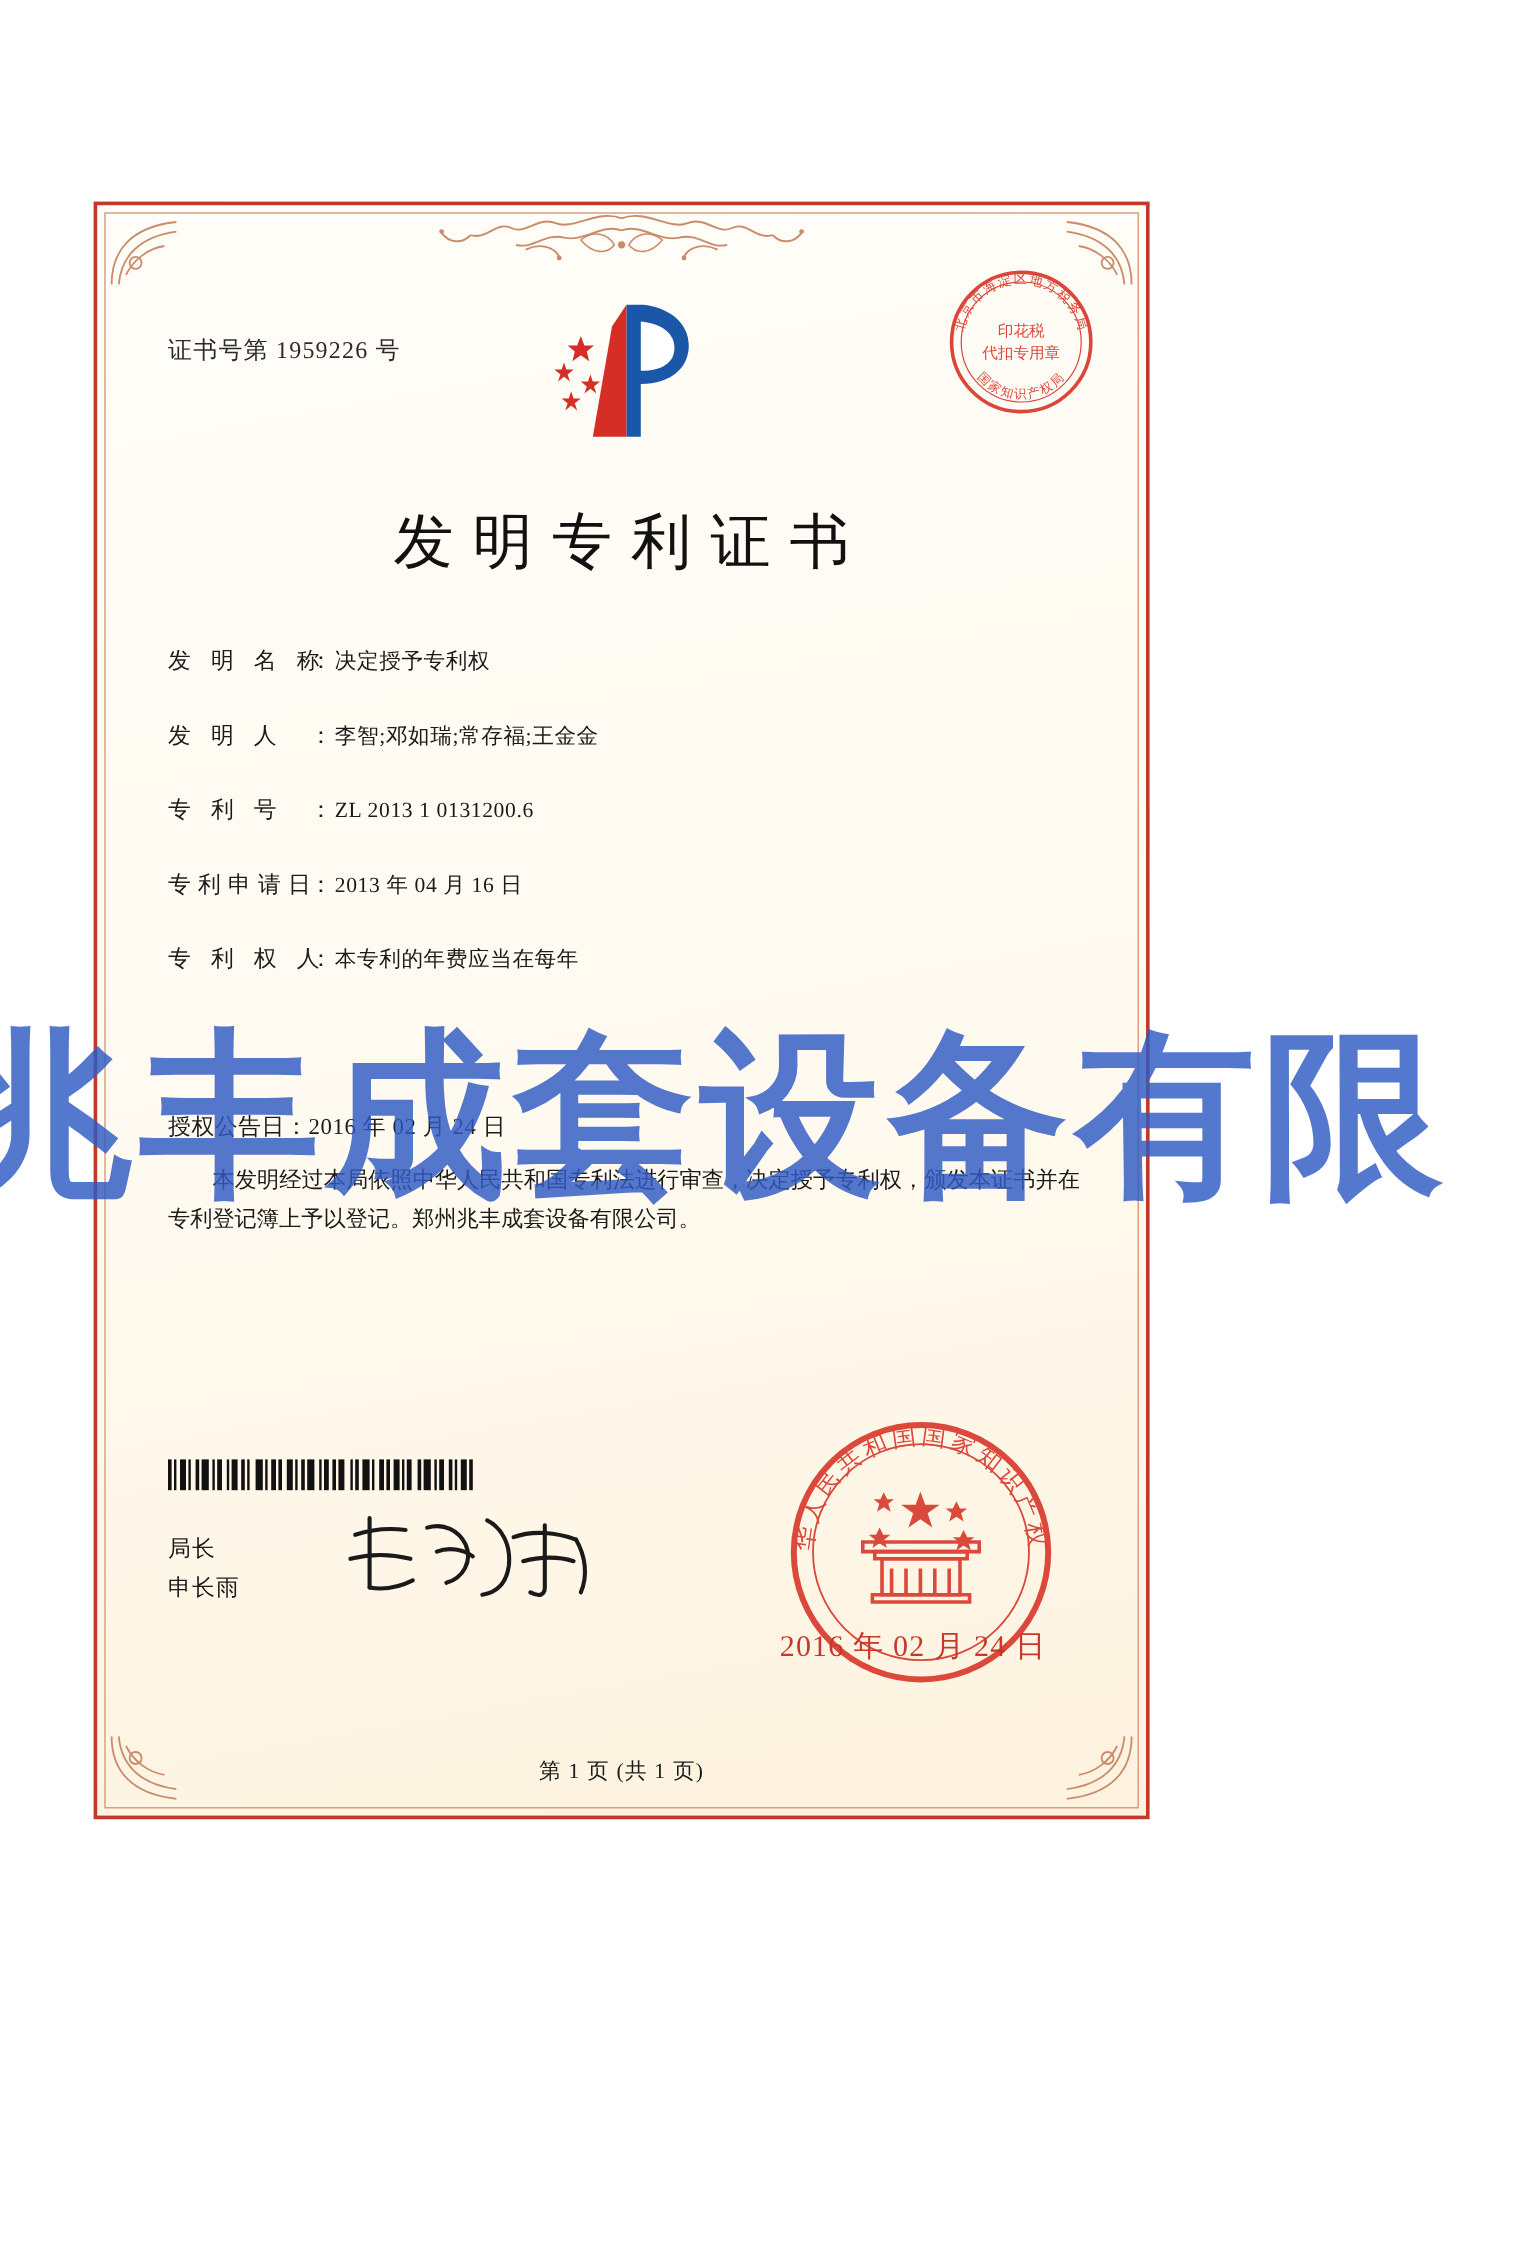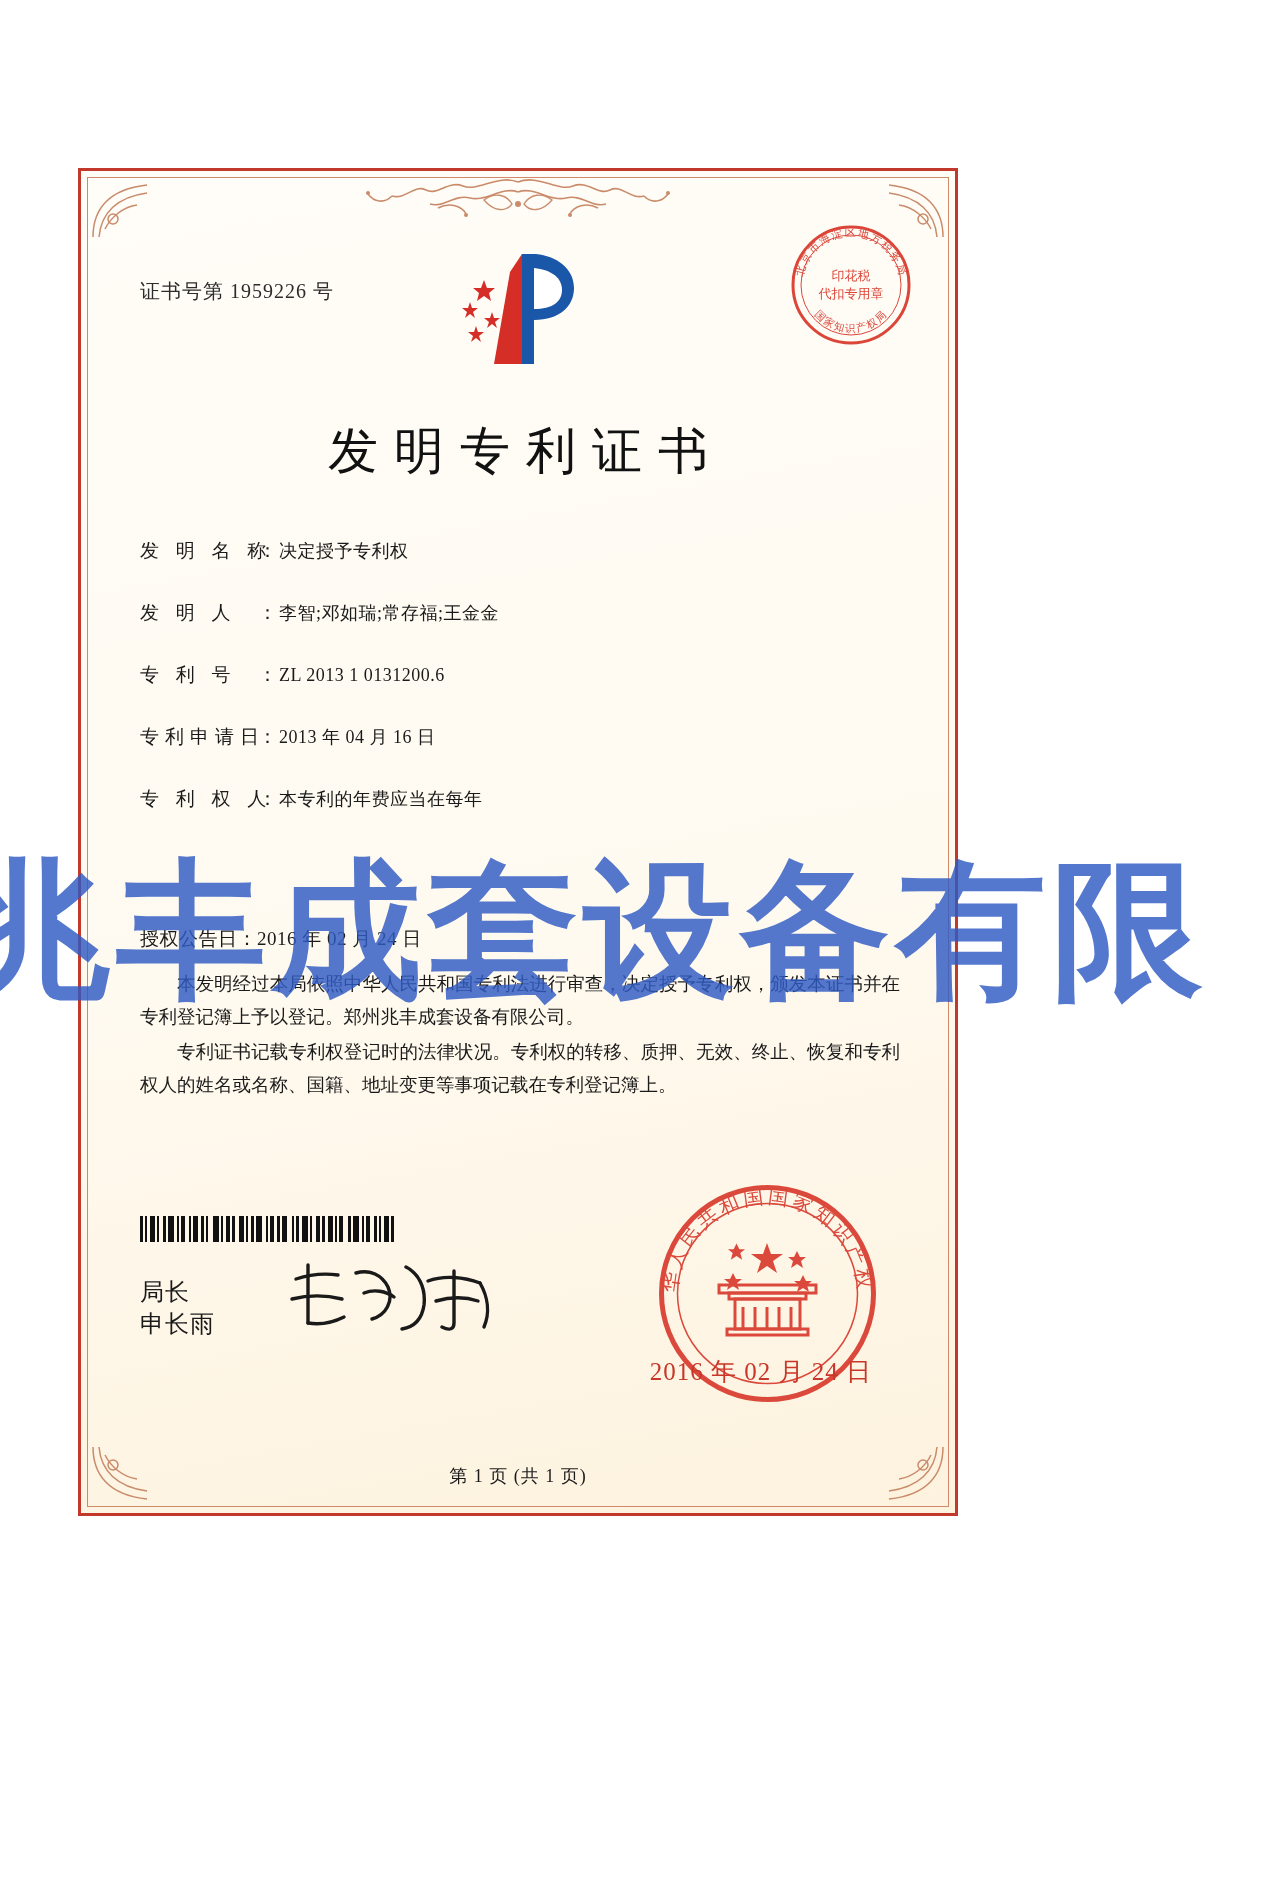--- a/index.html
+++ b/index.html
@@ -172,21 +172,21 @@
   .barcode i {
     display: block;
     background: #111;
     height: 100%;
   }
 
   .director-block {
     position: absolute;
     left: 62px;
     top: 1108px;
-    font-size: 24px;
+    font-size: 19px;
     line-height: 32px;
     color: #1a1a1a;
     letter-spacing: 1px;
     font-family: Liberation Serif, serif;
   }
 
   
   .signature {
     position: absolute;
     left: 200px;
@@ -388,21 +388,20 @@
       <span class="field-colon">：</span>
       <span class="field-value value-small">本专利的年费应当在每年</span>
     </div>
 
   </div>
 
   <div class="grant-row">授权公告日：2016 年 02 月 24 日</div>
 
   <div class="paragraphs">
     <p>本发明经过本局依照中华人民共和国专利法进行审查，决定授予专利权，颁发本证书并在专利登记簿上予以登记。郑州兆丰成套设备有限公司。</p>
-    <p>专利证书记载专利权登记时的法律状况。专利权的转移、质押、无效、终止、恢复和专利权人的姓名或名称、国籍、地址变更等事项记载在专利登记簿上。</p>
   </div>
 
   <div class="barcode">
     <i style="width:3px"></i>
       <i style="width:2px;background:transparent"></i>
     <i style="width:2px"></i>
       <i style="width:3px;background:transparent"></i>
     <i style="width:5px"></i>
       <i style="width:2px;background:transparent"></i>
     <i style="width:2px"></i>

